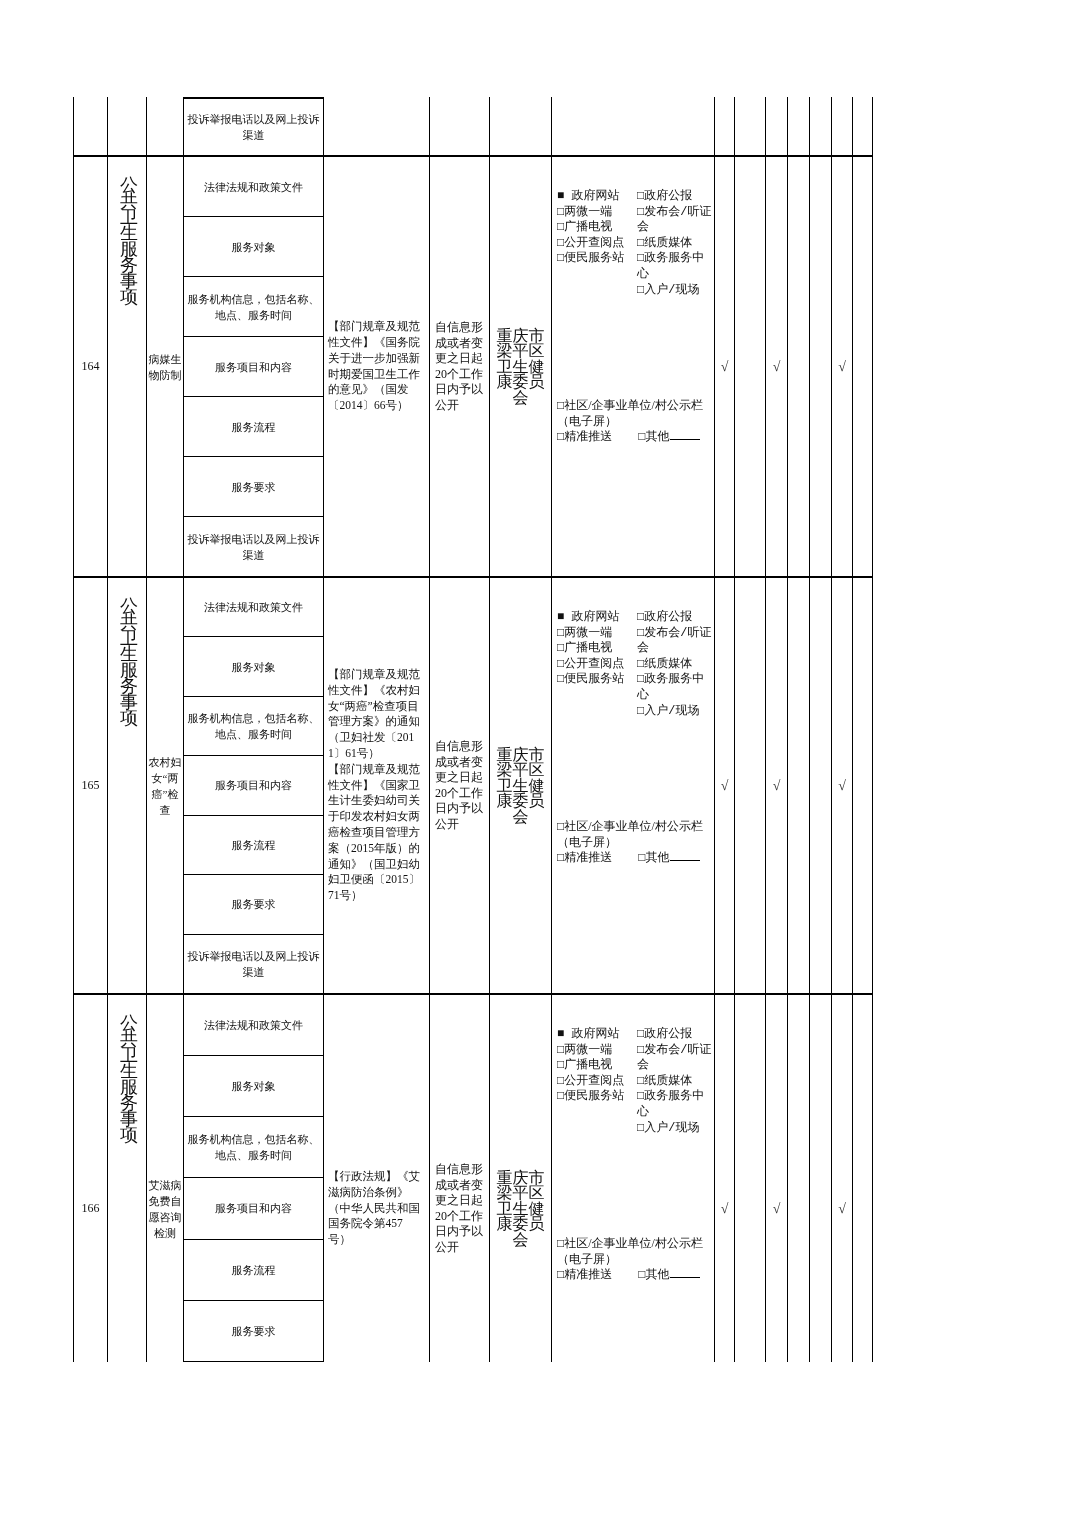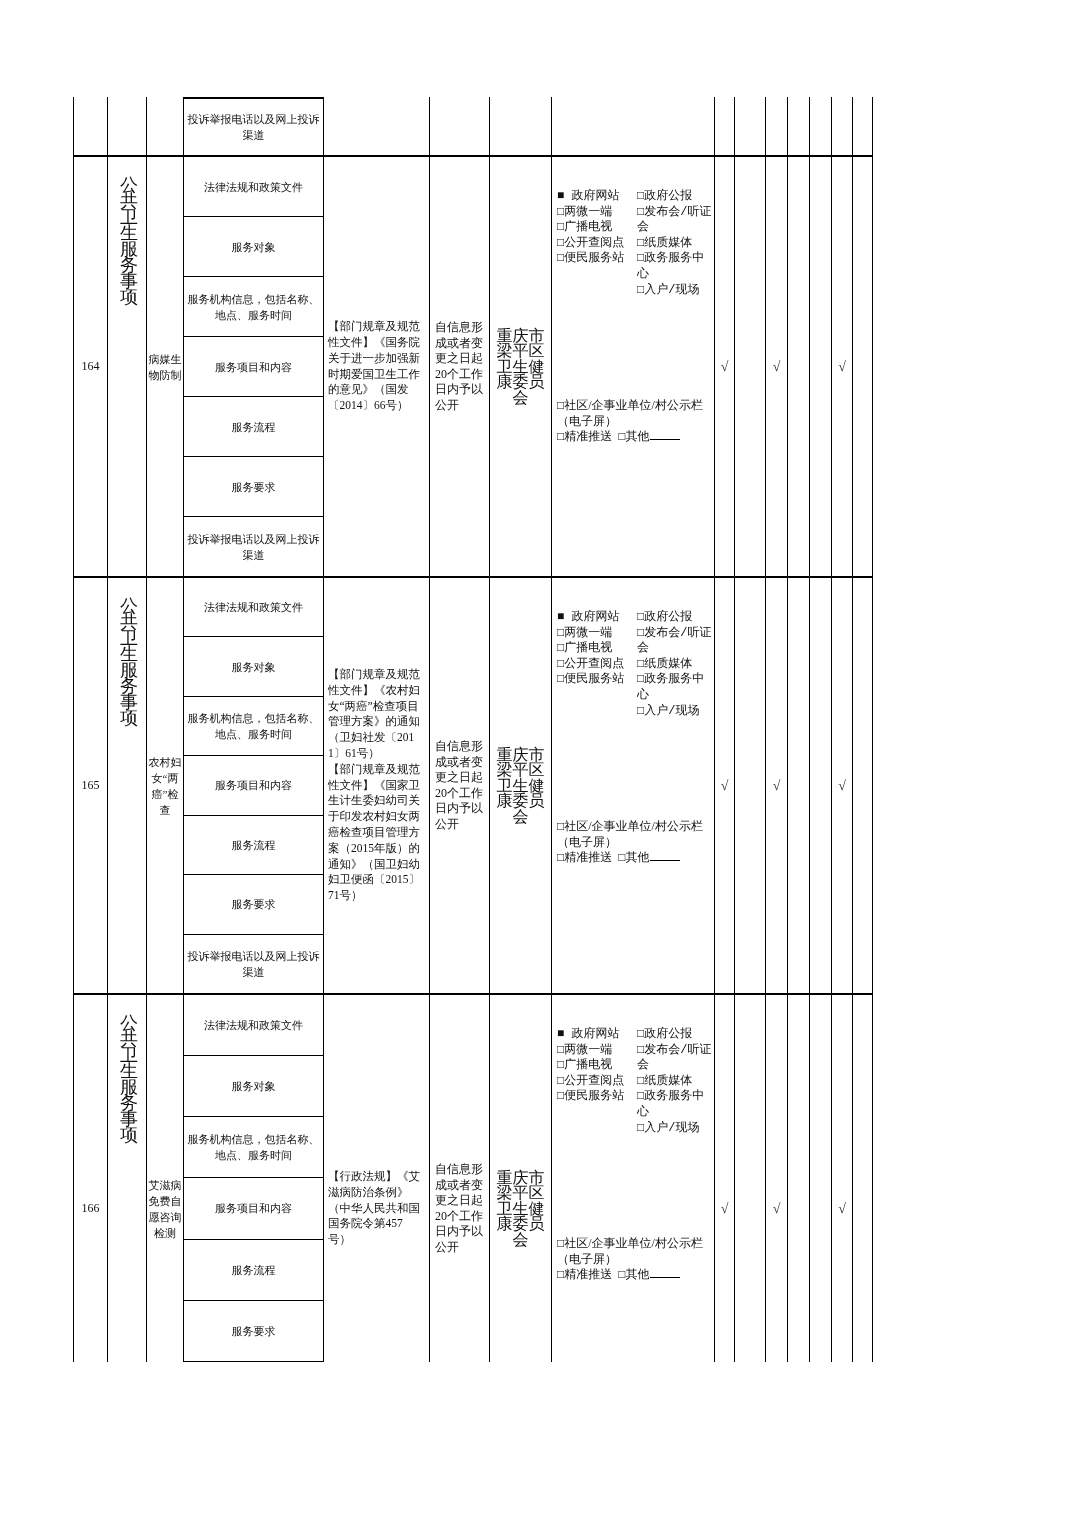--- a/index.html
+++ b/index.html
@@ -39,21 +39,21 @@
   .c-org div{font-size:16px;line-height:15.5px;text-align:center;padding:0 3px;word-break:break-all;}
   
   .c-ch{flex-direction:column;align-items:stretch;justify-content:flex-start;
         font-size:12px;line-height:15.6px;padding:32px 2px 0 5px;}
   .ch-grid{display:flex;}
   .ch-col1{width:80px;flex:0 0 80px;}
   .ch-col2{flex:1 1 auto;}
   .ch-col1 div,.ch-col2 div{word-break:break-all;font-family:Liberation Mono, monospace;}
   .ch-gap{height:100px;flex:0 0 auto;}
   .ch-bottom div{word-break:break-all;}
-  .ch-last{display:flex;gap:6px;align-items:flex-end;}
+  .ch-last{display:flex;gap:26px;align-items:flex-end;}
   .uline{display:inline-block;width:30px;height:10px;border-bottom:1.8px solid #000;}
   
   .c-mark{font-size:14px;color:#333;}
   
   .toprow .c-subs{border-top:2px solid #000;}
   .toprow .sub{border-bottom:none;}
   
   .clip{height:367px;overflow:hidden;}
 </style>
 </head>

